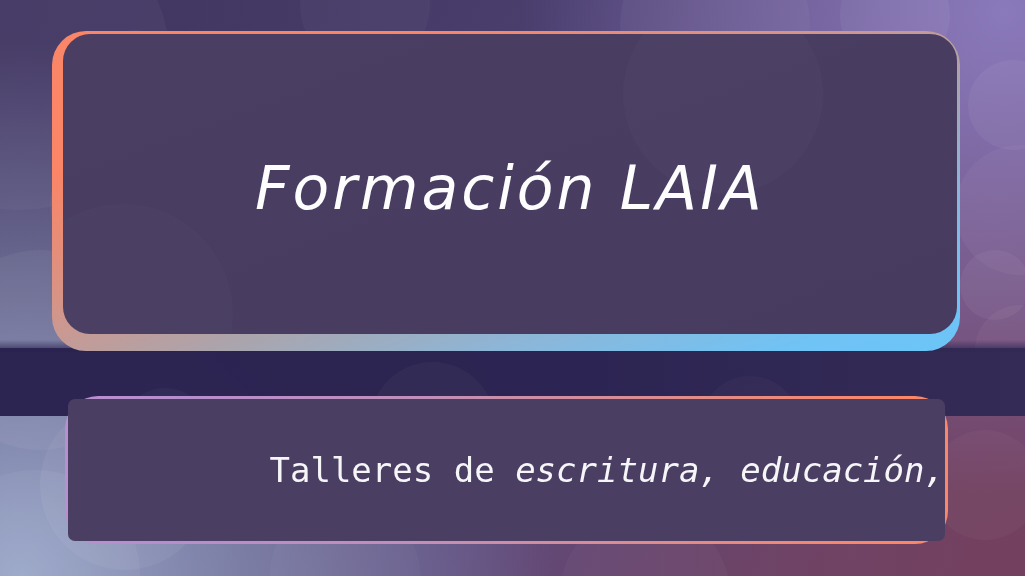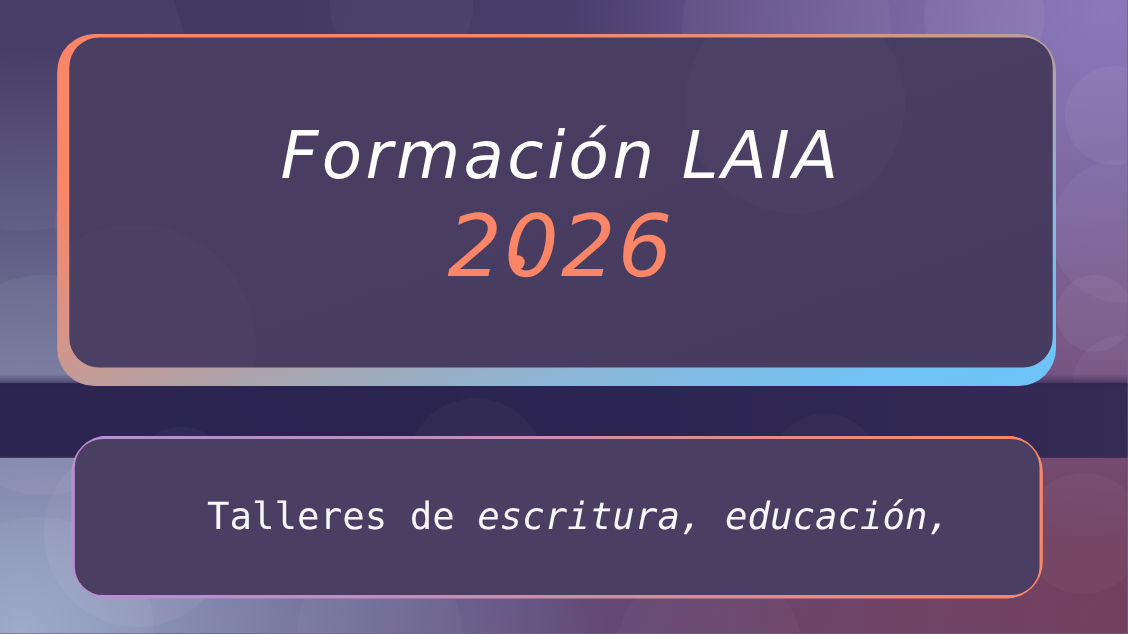--- a/index.html
+++ b/index.html
@@ -136,25 +136,25 @@
         #b98fd0 0%,
         #b78ecd 14%,
         #c08fb9 40%,
         #e08c8b 68%,
         #fb8668 92%,
         #fb8668 100%);
   }
   .sub-inner {
     width: 100%;
     height: 100%;
-    border-radius: 26px;
+    border-radius: 7px;
     background: #4a3e62;
     display: flex;
     align-items: center;
-    justify-content: center;
+    justify-content: flex-end;
     padding-left: 39px;
     box-sizing: border-box;
   }
   .sub-text {
     font-family: "DejaVu Sans Mono", monospace;
     font-size: 34px;
     line-height: 1.42;
     color: #f6f6f9;
     letter-spacing: 0px;
   }
@@ -195,24 +195,20 @@
   <div class="blob" style="left:930px; top:430px; width:110px; height:110px; background:rgba(255,255,255,.03);"></div>
   <div class="blob" style="left:-70px; top:470px; width:210px; height:210px; background:rgba(255,255,255,.05);"></div>
 
   <div class="hero-ring">
     <div class="hero-inner">
       <div class="blob" style="left:560px; top:-40px; width:200px; height:200px; background:rgba(255,255,255,.018);"></div>
       <div class="blob" style="left:-50px; top:170px; width:220px; height:220px; background:rgba(255,255,255,.015);"></div>
 
       <div class="hero-title">Formación LAIA</div>
 
-      <div class="hero-year">
-        <span>2026</span>
-        <span class="zero-dot"></span>
-      </div>
     </div>
   </div>
 
   <div class="sub-ring">
     <div class="sub-inner">
       <div class="sub-text">
         <span class="plain">Talleres de </span><span class="em">escritura, educación,</span><br>
       </div>
     </div>
   </div>

